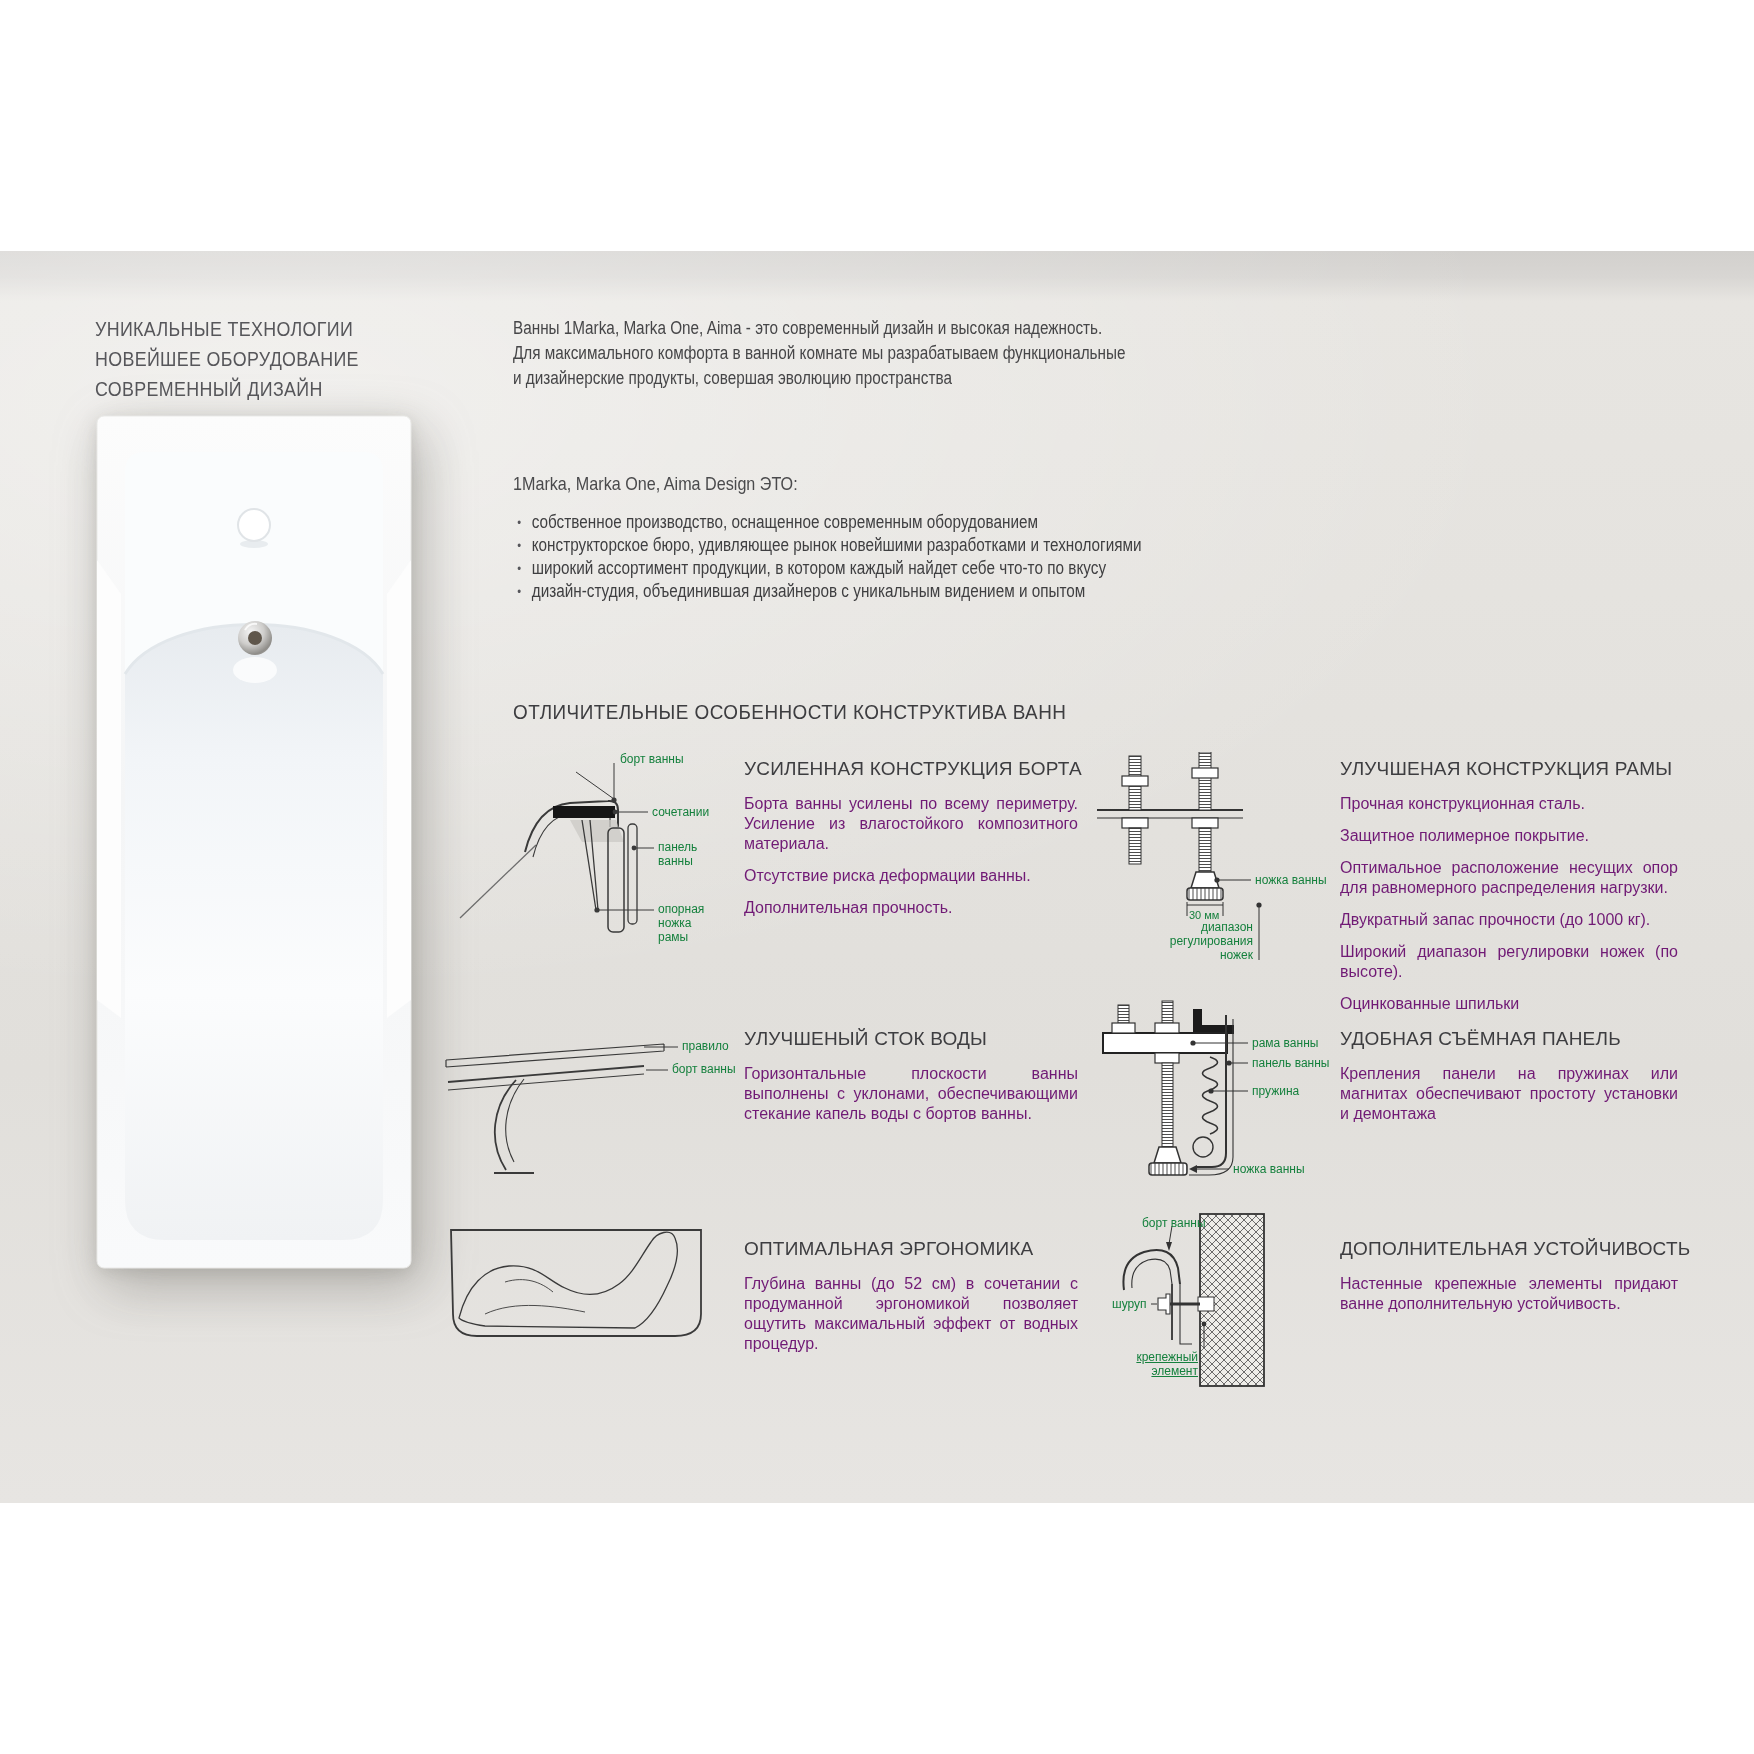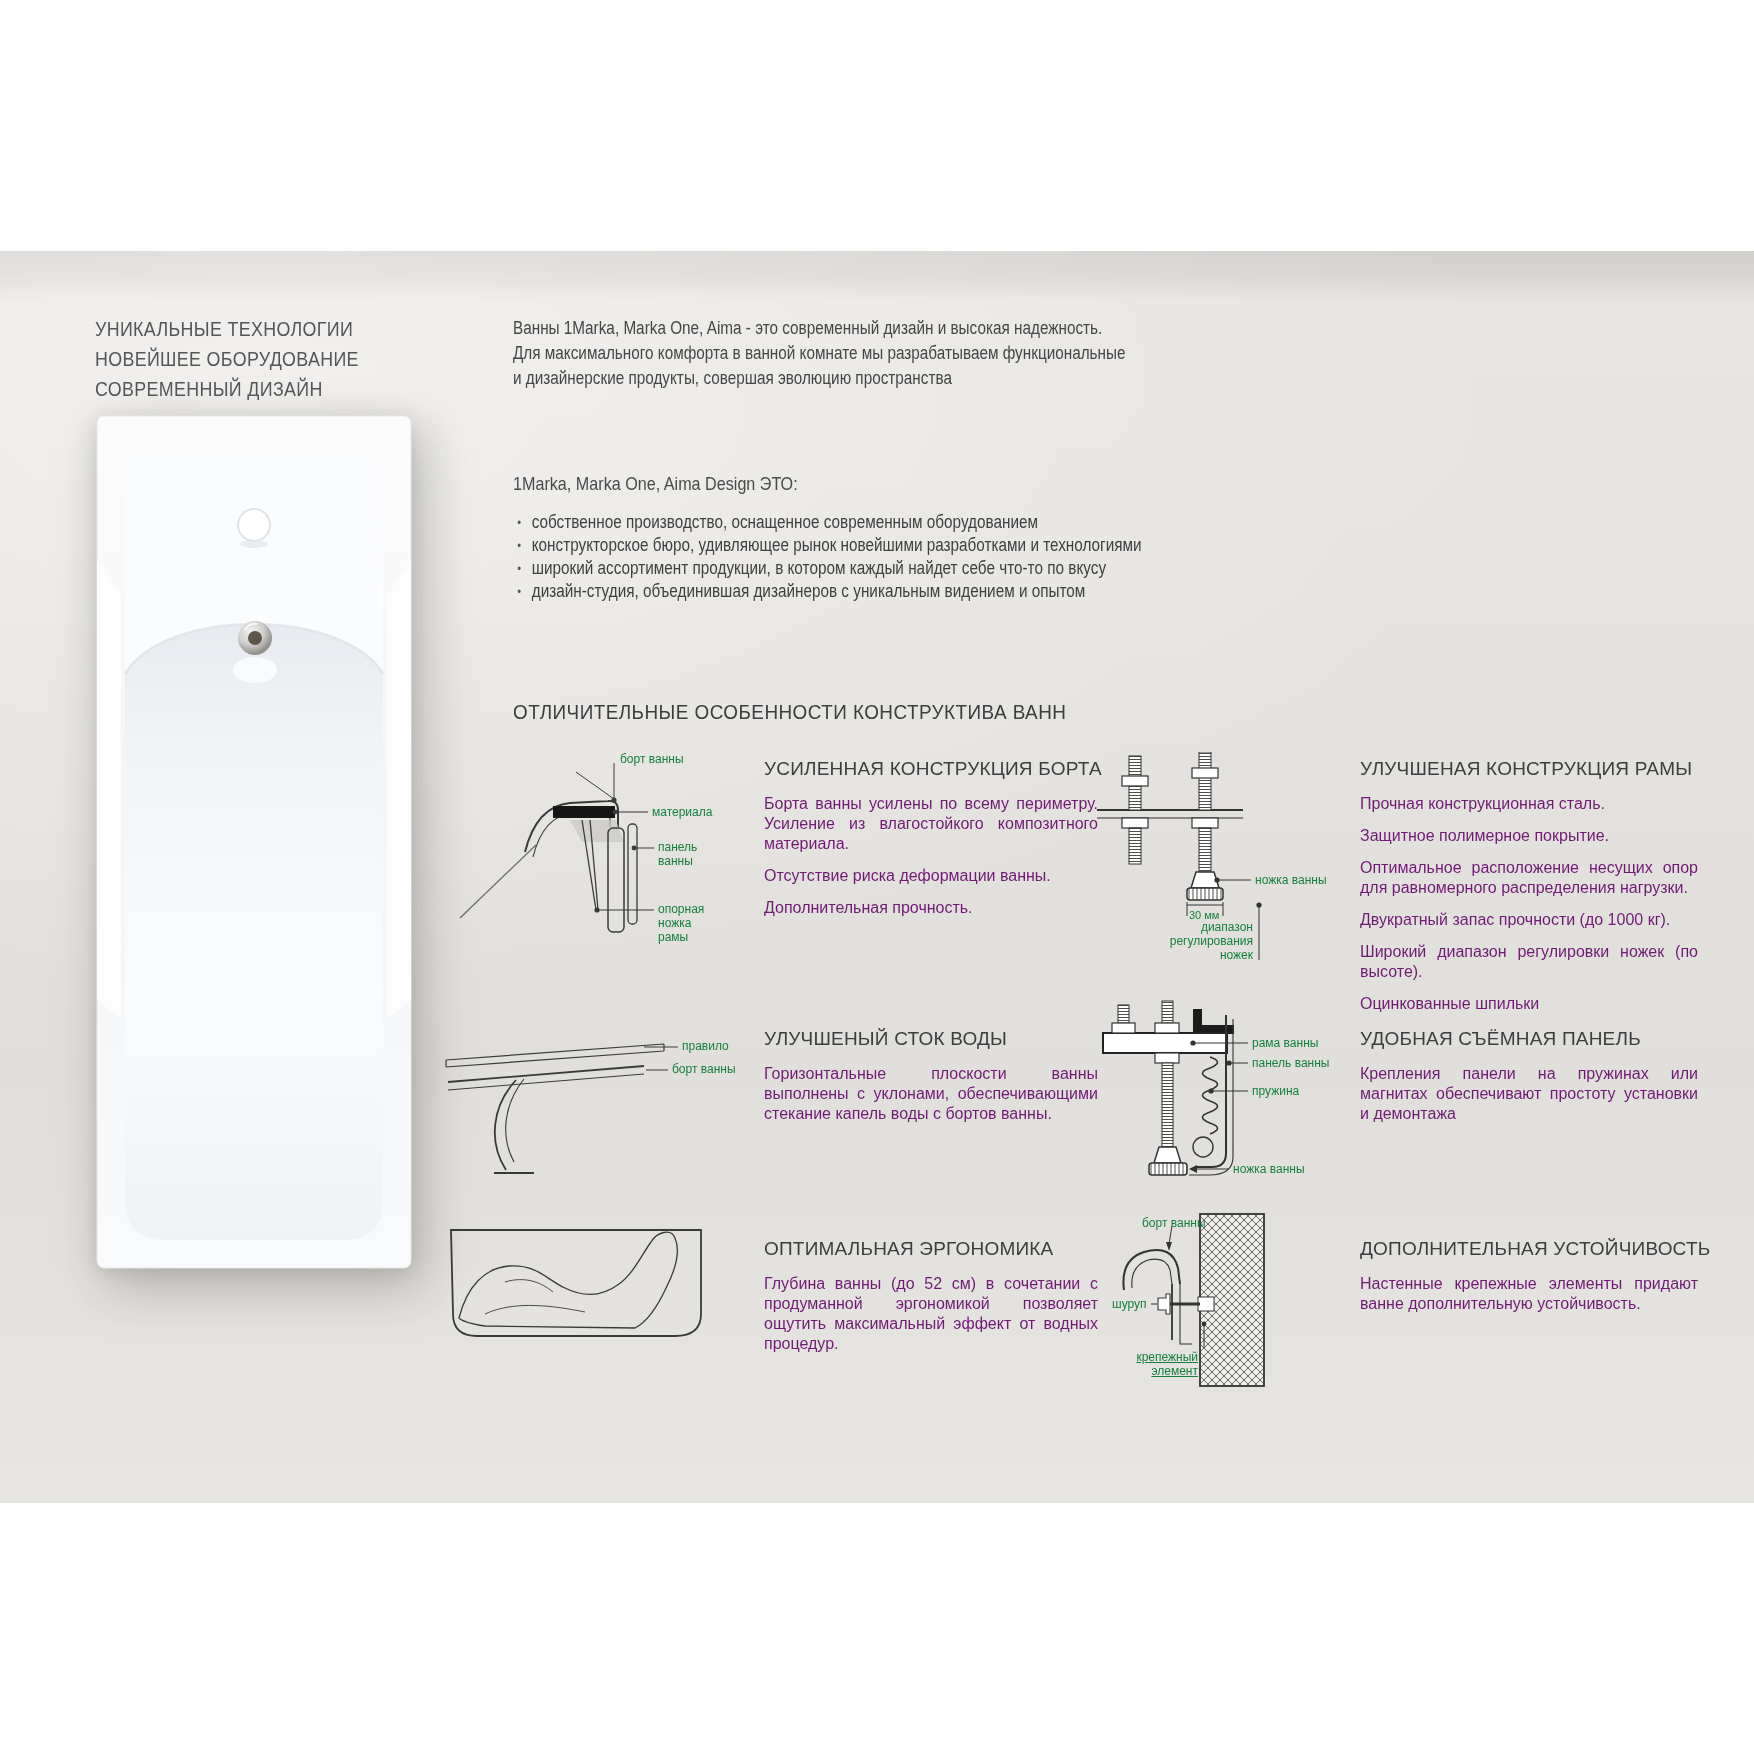--- a/index.html
+++ b/index.html
@@ -13,21 +13,21 @@
   .slogan{position:absolute;left:95px;top:314px;font-size:21px;line-height:30px;color:#56565a;letter-spacing:0.4px;}
   .intro{position:absolute;left:513px;top:316px;font-size:18px;line-height:25px;color:#464648;
          white-space:pre-line;width:780px;}
   .about-title{position:absolute;left:513px;top:473px;font-size:19px;color:#4a4a4c;}
   .about-list{position:absolute;left:513px;top:511px;margin:0;padding:0;list-style:none;
               font-size:18px;line-height:23px;color:#3f3f41;width:860px;}
   .about-list li{position:relative;padding-left:22px;}
   .about-list li::before{content:"•";position:absolute;left:5px;top:0;font-size:13px;color:#55555a;}
   .section-title{position:absolute;left:513px;top:700px;font-size:21px;color:#3d3d40;letter-spacing:0.5px;
                  transform:scaleX(0.9);transform-origin:0 0;}
-  .ft{position:absolute;width:334px;margin-left:20px;}
+  .ft{position:absolute;width:334px;}
   .ft h3{font-size:19px;font-weight:400;color:#3d3d40;margin:0 0 14px 0;letter-spacing:0.2px;white-space:nowrap;}
   .ft p{font-size:16px;line-height:20px;color:#701a75;margin:0 0 12px 0;text-align:justify;}
   .diagram{position:absolute;}
   .diagram svg{position:absolute;left:0;top:0;}
   .dlabel{position:absolute;font-size:12px;line-height:14px;color:#15803d;white-space:nowrap;}
   .dlabel.wrap{white-space:normal;}
   .dlabel.right{text-align:right;}
   .dlabel.small{font-size:11px;}
   .tub{position:absolute;left:85px;top:412px;width:338px;height:860px;}
   .tub svg{filter:drop-shadow(10px 16px 26px rgba(100,98,92,0.35)) drop-shadow(0 4px 8px rgba(120,118,112,0.25));}
@@ -107,21 +107,21 @@
       <path d="M146,22 L184,49 M184,13 L184,49" stroke="#3a3a3a" stroke-width="1" fill="none"></path>
       <circle cx="184" cy="50" r="2.6" fill="#3a3a3a"></circle>
       <path d="M186,62 L218,62" stroke="#3a3a3a" stroke-width="1"></path>
         <circle cx="185" cy="62" r="2.4" fill="#3a3a3a"></circle>
       <path d="M204,98 L224,98" stroke="#3a3a3a" stroke-width="1"></path>
         <circle cx="204" cy="98" r="2.4" fill="#3a3a3a"></circle>
       <path d="M168,160 L224,160" stroke="#3a3a3a" stroke-width="1"></path>
         <circle cx="167" cy="160" r="2.6" fill="#3a3a3a"></circle>
     </svg>
     <span class="dlabel" style="left:190px;top:2px;">борт ванны</span>
-    <span class="dlabel" style="left:222px;top:55px;">материала</span>
+    <span class="dlabel" style="left:222px;top:55px;">сочетании</span>
     <span class="dlabel wrap" style="left:228px;top:90px;width:58px;">панель ванны</span>
     <span class="dlabel wrap" style="left:228px;top:152px;width:66px;">опорная ножка рамы</span>
   </div>
   <div class="ft" style="left:744px;top:758px;">
     <h3>УСИЛЕННАЯ КОНСТРУКЦИЯ БОРТА</h3>
     <p>Борта ванны усилены по всему периметру. Усиление из влагостойкого композитного материала.</p>
     <p>Отсутствие риска деформации ванны.</p>
     <p>Дополнительная прочность.</p>
   </div>
 

